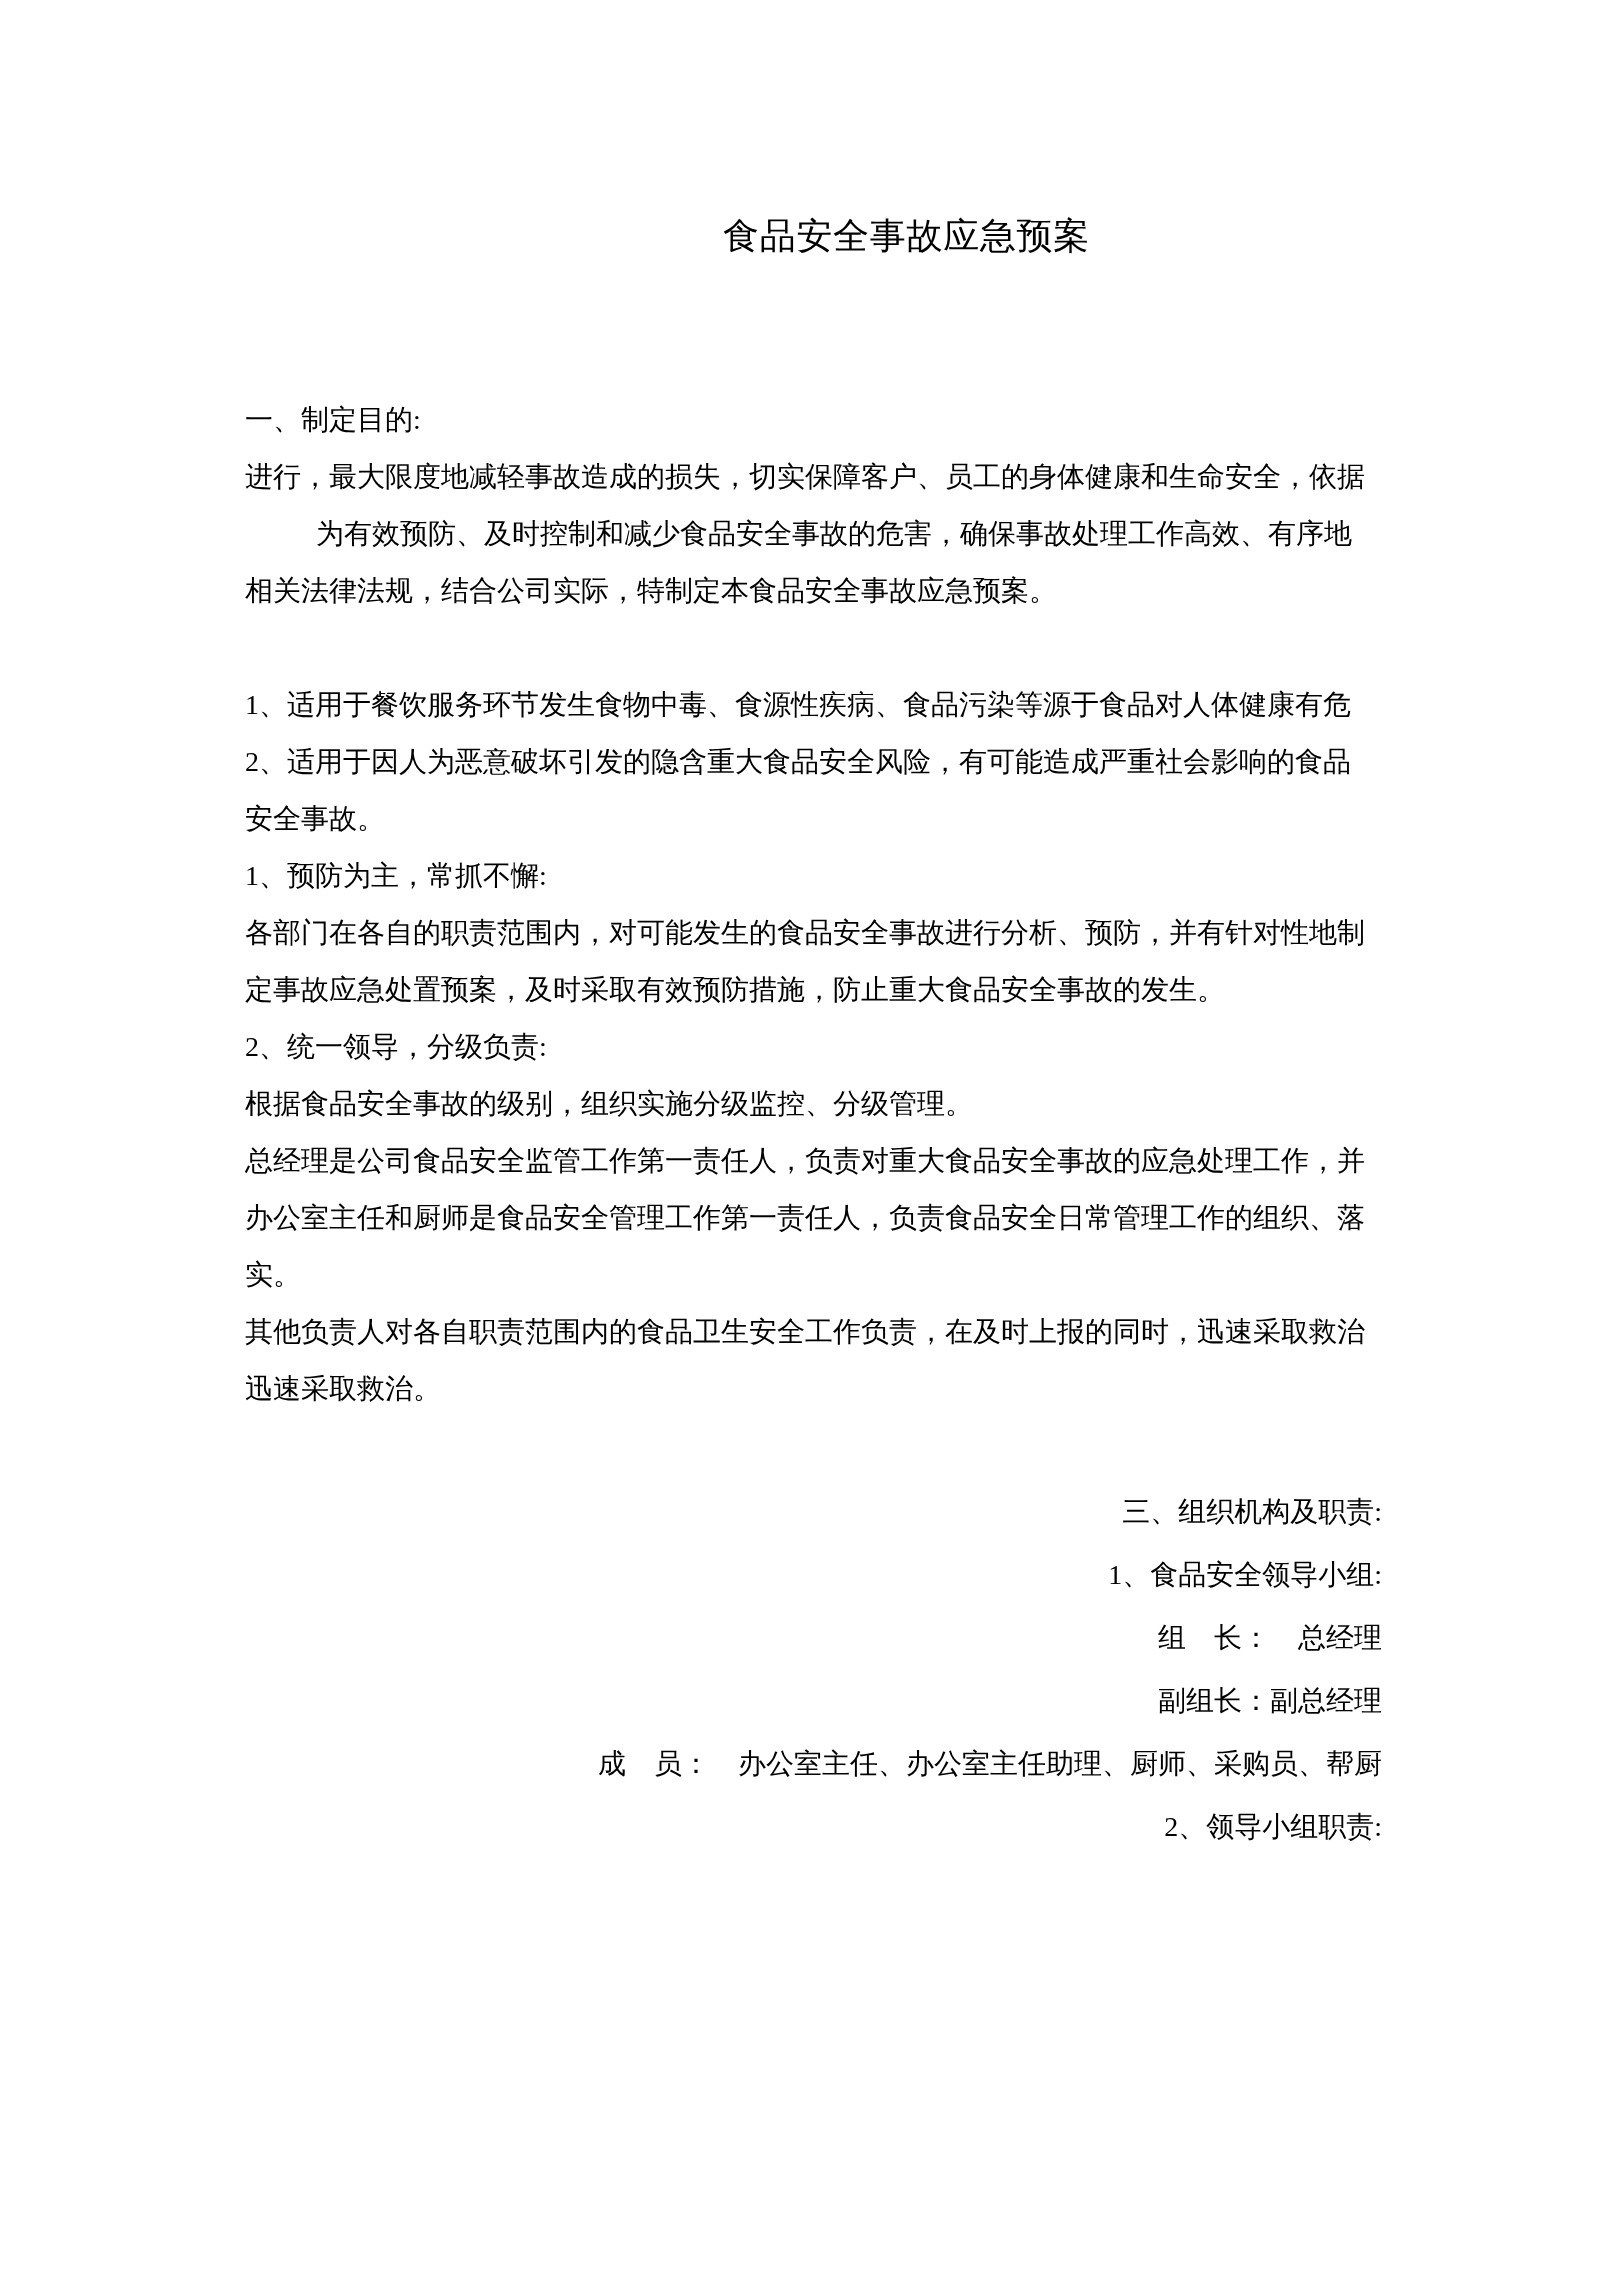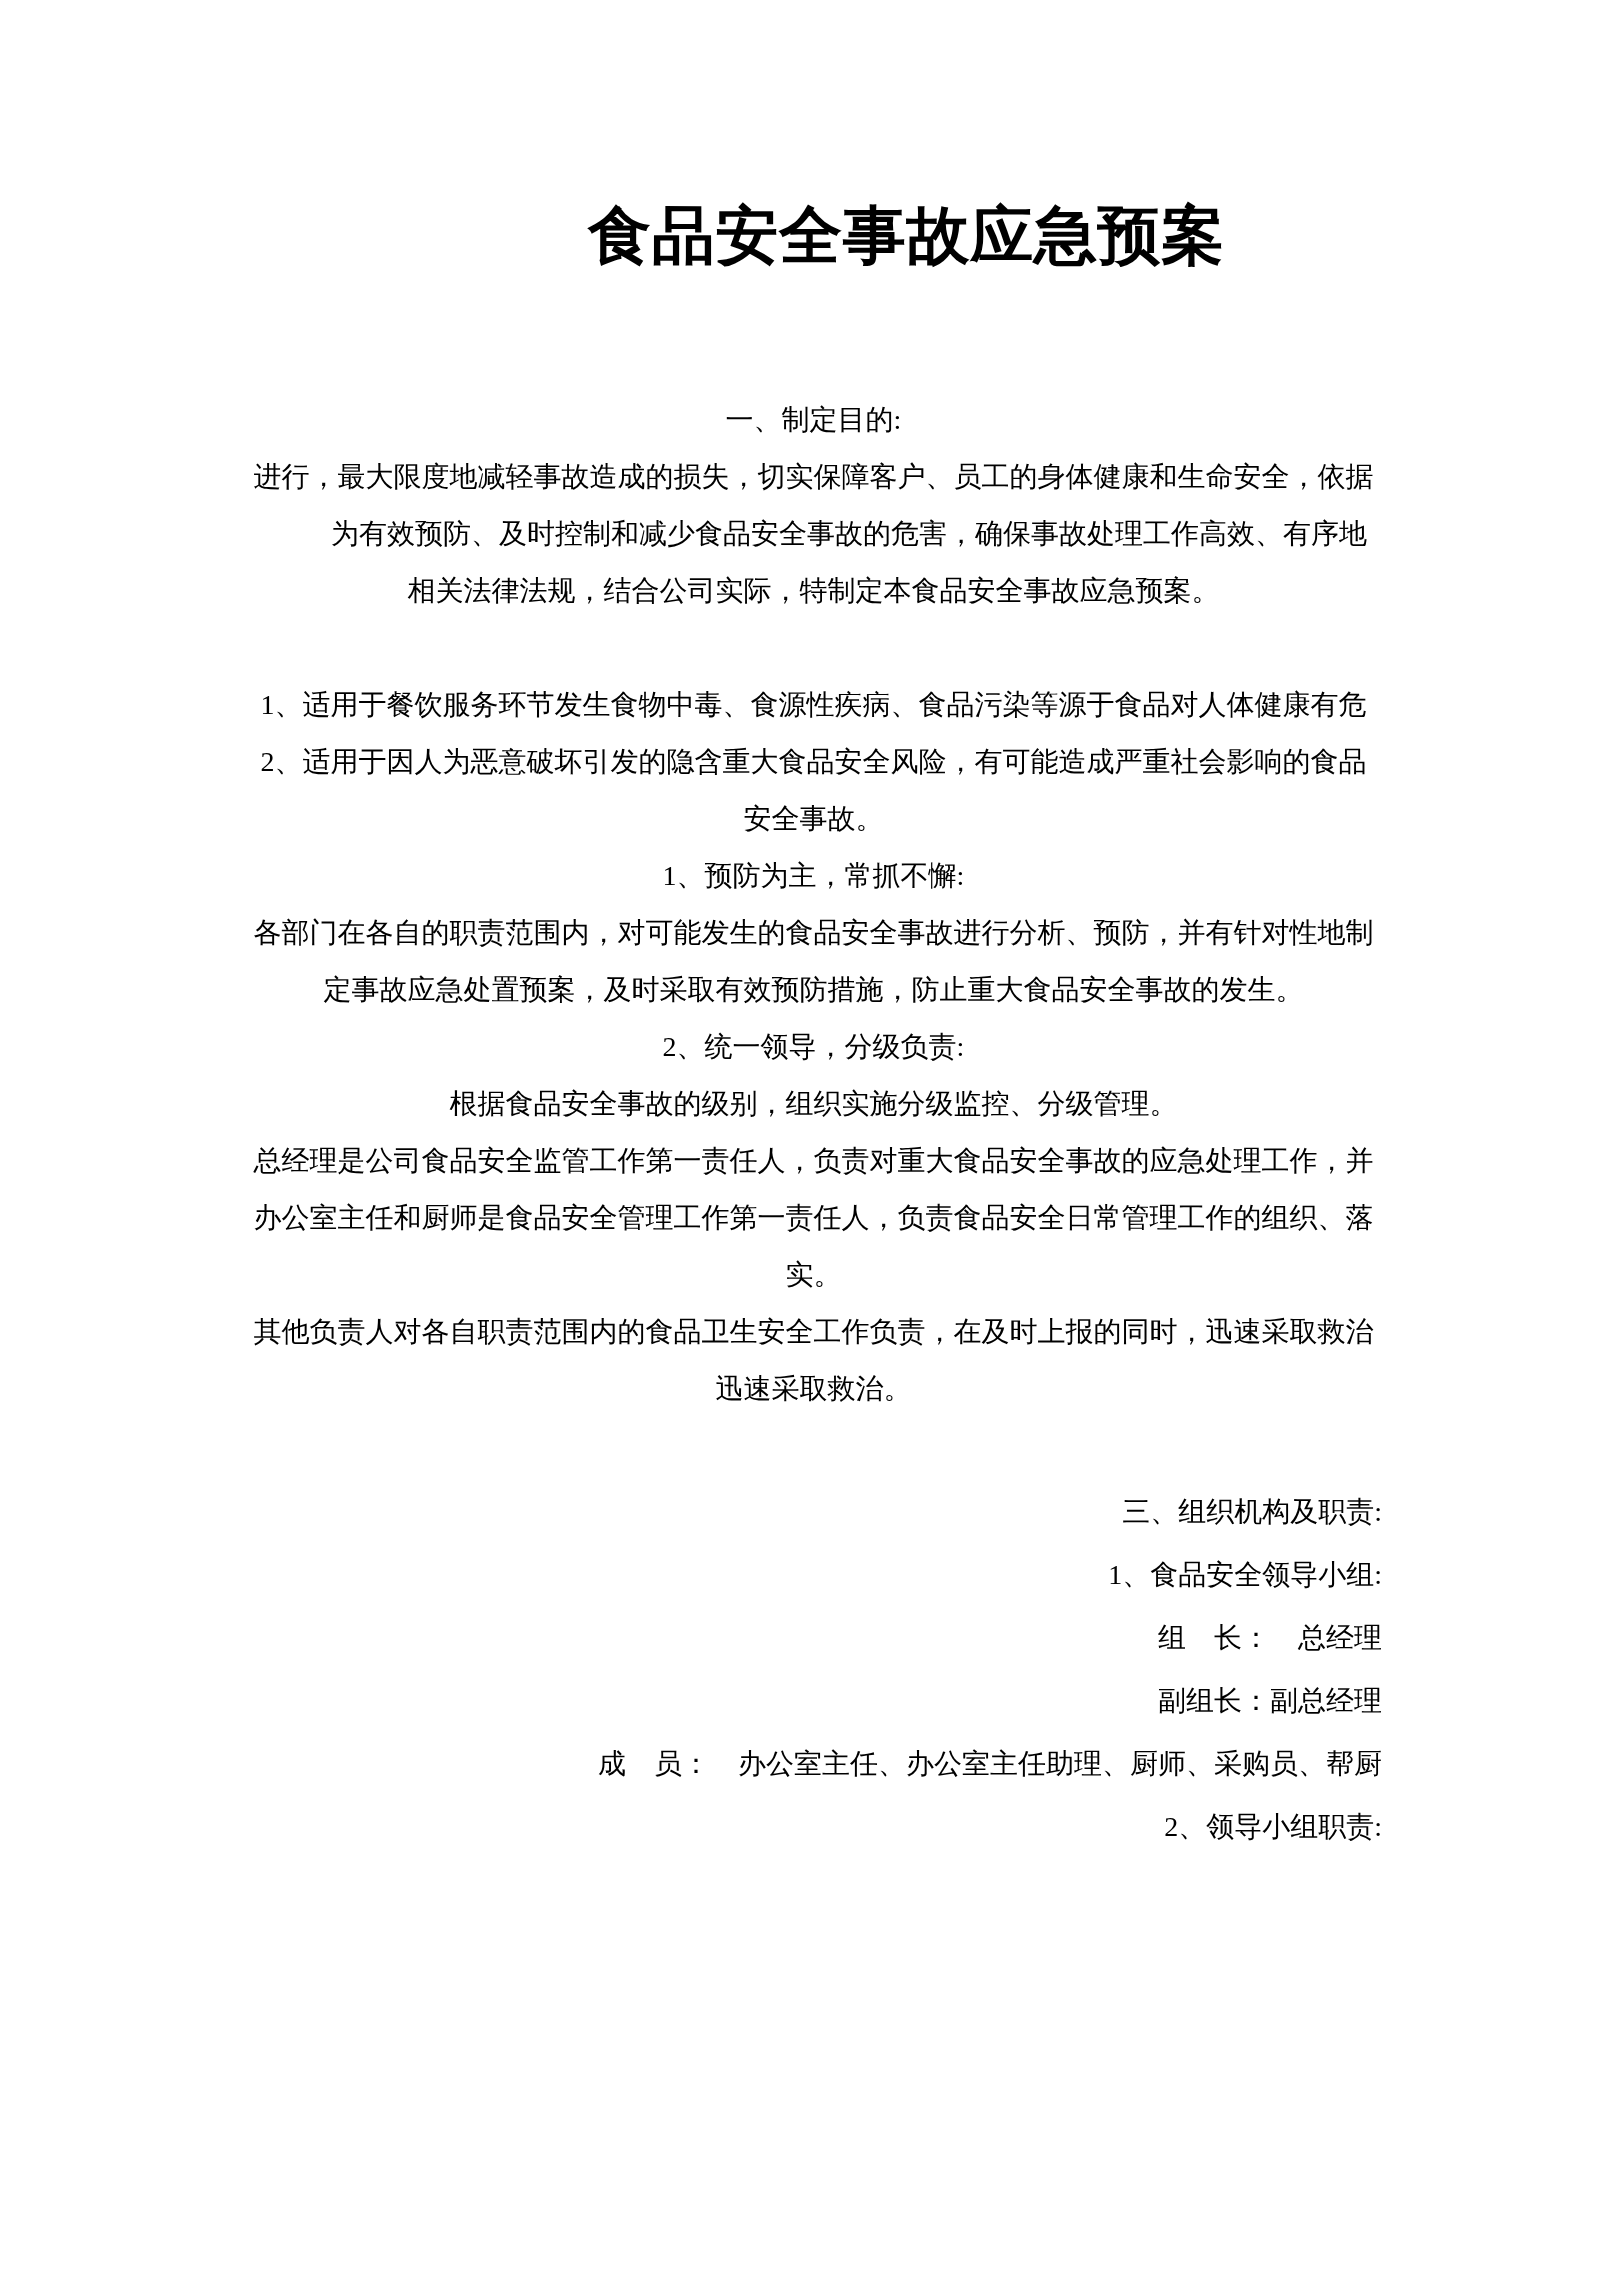--- a/index.html
+++ b/index.html
@@ -18,36 +18,36 @@
     position: relative;
     width: 1623px;
     height: 2295px;
     background: #ffffff;
     box-sizing: border-box;
   }
   
   .doc-title {
     margin: 204px 148px 0 338px;
     text-align: center;
-    font-size: 63px;
+    font-size: 36px;
     line-height: 65px;
-    font-weight: bold;
+    font-weight: normal;
     letter-spacing: 0.7px;
     white-space: nowrap;
   }
   
   .body-text {
     margin: 122px 241px 0 245px;
     font-size: 28px;
   }
   .line {
     white-space: pre-wrap;
     text-align: left;
   }
-  .sec-a .line { line-height: 57px; min-height: 57px; text-align: center; }
+  .sec-a .line { line-height: 57px; min-height: 57px; }
   .sec-b .line { line-height: 63px; min-height: 63px; text-align: right; }
   .line.indent { text-indent: 71px; }
   .line.list   { padding-left: 101px; }
   .line.blank  { }
 </style>
 </head>
 <body>
 
 <div class="page">
   <div class="doc-title">食品安全事故应急预案</div>

